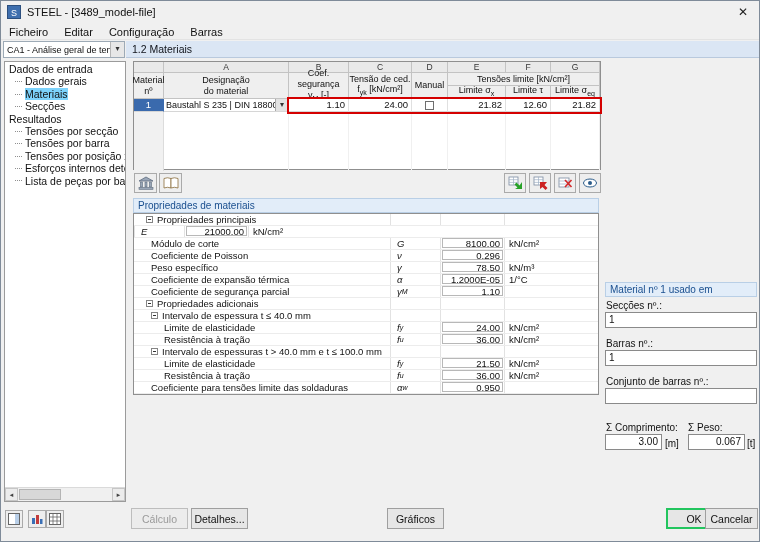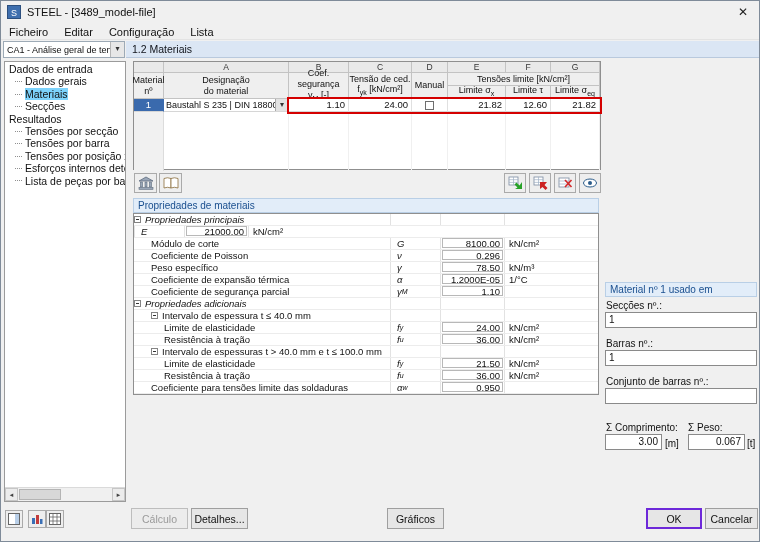--- a/index.html
+++ b/index.html
@@ -64,38 +64,38 @@
   
   .tbl-btn{position:absolute;top:172px;width:23px;height:20px;background:#eeeeee;border:1px solid #aaaaaa;display:flex;justify-content:center;align-items:center;padding:0;}
   sub{font-size:7px;}
 
   
   .props-header{position:absolute;left:132px;top:197px;width:466px;height:15px;background:#e2edf9;border:1px solid #b9cfe6;color:#1a4f8f;font-size:10px;line-height:13px;padding-left:4px;}
   .props-grid{position:absolute;left:132px;top:212px;width:466px;height:182px;background:#fff;border:1px solid #8f8f8f;overflow:hidden;}
   .prow{display:flex;height:12px;border-bottom:1px solid #ececec;font-size:9.5px;line-height:11px;color:#111;}
   .pcell{overflow:hidden;white-space:nowrap;}
   .plabel{width:256px;display:flex;align-items:center;}
-  .lvl0{padding-left:0;font-style:italic;} .lvl1{padding-left:17px;} .lvl2{padding-left:30px;}
+  .lvl0{padding-left:12px;} .lvl1{padding-left:17px;} .lvl2{padding-left:30px;}
   .minusbox{width:7px;height:7px;border:1px solid #848484;background:#fff;display:inline-block;position:relative;margin-right:4px;flex:0 0 auto;}
   .minusbox::after{content:"";position:absolute;left:1px;right:1px;top:2px;height:1px;background:#333;}
   .psym{width:50px;border-left:1px solid #e2e2e2;font-style:italic;padding-left:6px;display:flex;align-items:center;}
   .pvalc{width:64px;border-left:1px solid #e2e2e2;position:relative;}
   .pvbox{position:absolute;left:1px;right:1px;top:0;bottom:1px;border:1px solid #b8b8b8;background:#fff;text-align:right;padding-right:2px;line-height:9px;font-size:9.5px;}
   .punit{flex:1;border-left:1px solid #e2e2e2;padding-left:4px;display:flex;align-items:center;}
 
   
   .usage-header{position:absolute;left:604px;top:281px;width:152px;height:15px;background:#e2edf9;border:1px solid #b9cfe6;color:#1a4f8f;font-size:10px;line-height:13px;padding-left:4px;}
   .rp-label{position:absolute;font-size:10px;color:#111;}
   .rp-input{position:absolute;height:16px;background:#fff;border:1px solid #8a8a8a;font-size:10px;line-height:14px;color:#111;}
   .rp-input.left{padding-left:3px;text-align:left;}
   .rp-input.right{padding-right:3px;text-align:right;}
 
   
   .btn{position:absolute;top:507px;height:21px;background:#e6e6e6;border:1px solid #9f9f9f;font-size:10.5px;color:#111;text-align:center;font-family:"Liberation Sans",sans-serif;padding:0;}
-  .btn.default{border:2px solid #6d28d9;}
+  .btn.default{border:2px solid #22c55e;margin-left:20px;}
   .btn.disabled{color:#9a9a9a;background:#ececec;border-color:#bdbdbd;}
   .mini-btn{position:absolute;top:509px;width:18px;height:18px;background:#eeeeee;border:1px solid #aaaaaa;display:flex;justify-content:center;align-items:center;padding:0;}
 </style>
 </head>
 <body>
 
 <div class="win">
 
   <div class="titlebar">
     <span class="app-icon">
@@ -105,21 +105,21 @@
         </svg>
     </span>
     <span class="title-text">STEEL - [3489_model-file]</span>
     <span class="close-btn">✕</span>
   </div>
 
   <div class="menubar">
     <span class="menu-item">Ficheiro</span>
     <span class="menu-item">Editar</span>
     <span class="menu-item">Configuração</span>
-    <span class="menu-item">Lista</span>
+    <span class="menu-item">Barras</span>
   </div>
 
   <div class="case-combo">
     <span class="case-text">CA1 - Análise geral de tensões</span>
     <span class="case-arrow">▾</span>
   </div>
   <div class="panel-title">1.2 Materiais</div>
 
   <div class="nav-panel">
     <div class="nav-items">

